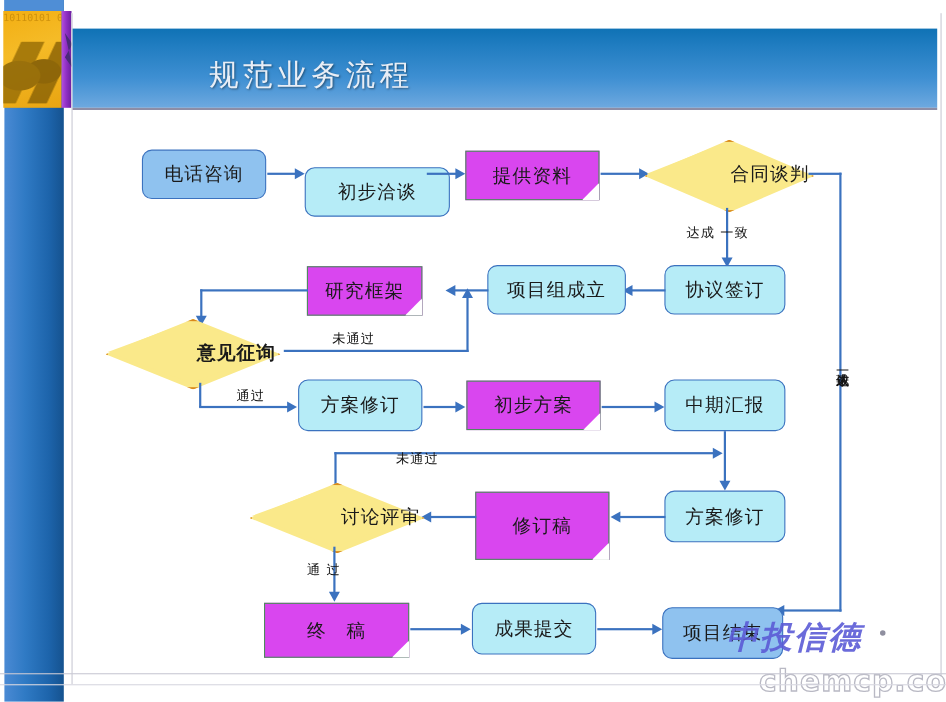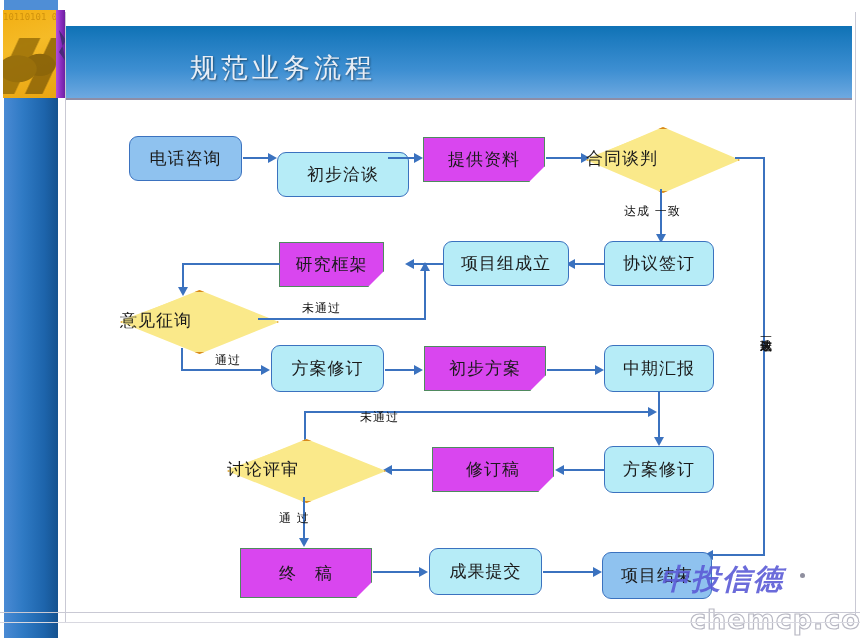--- a/index.html
+++ b/index.html
@@ -50,21 +50,21 @@
   .rbox{border-radius:9px;border:1.6px solid #3b72bf;}
   .rbox.cyan{background:#b6ecf7;}
   .rbox.blue{background:#8fc2ef;}
 
   .doc{border:1.6px solid #4f8a5e;background:#d946ef;}
   .doc .fold{position:absolute;right:-1px;bottom:-1px;width:15px;height:15px;
     background:#ffffff;border-left:1.6px solid #4f8a5e;border-top:1.6px solid #4f8a5e;
     transform:rotate(0deg);clip-path:polygon(100% 0,0 100%,100% 100%);
     border-right:none;border-bottom:none;}
 
-  .dia{position:absolute;display:flex;align-items:center;justify-content:flex-start;
+  .dia{position:absolute;display:flex;align-items:center;justify-content:flex-end;
     font-size:17px;color:#1a1a1a;letter-spacing:1px;}
   .dia .shape{position:absolute;left:0;top:0;width:100%;height:100%;
     background:#fae98a;border:2px solid #d98a1c;
     clip-path:polygon(50% 0,100% 50%,50% 100%,0 50%);}
   .dia .shape-in{position:absolute;left:2px;top:2px;right:2px;bottom:2px;
     background:#fae98a;clip-path:polygon(50% 0,100% 50%,50% 100%,0 50%);}
   .dia .txt{position:relative;z-index:3;}
 
   
   .ln{position:absolute;background:#3b72bf;}
@@ -161,21 +161,21 @@
 
   <div class="node doc" style="left:279px;top:242px;width:105px;height:45px;">
     <span>研究框架</span>
     <span class="fold"></span>
   </div>
 
   <div class="ln lnh" style="left:182px;top:263px;width:98px;"></div>
   <div class="ln lnv" style="left:182px;top:263px;height:28px;"></div>
   <div class="ah ah-d" style="left:178px;top:287px;"></div>
 
-  <div class="dia" style="left:120px;top:290px;width:155px;height:60px;">
+  <div class="dia" style="left:96px;top:290px;width:155px;height:60px;font-weight:bold;">
     <span class="shape"></span>
     <span class="shape-in"></span>
     <span class="txt">意见征询</span>
   </div>
 
   <div class="ln lnh" style="left:258px;top:318px;width:168px;"></div>
   <div class="ln lnv" style="left:424px;top:270px;height:50px;"></div>
   <div class="ah ah-u" style="left:420px;top:262px;"></div>
   <div class="elabel" style="left:302px;top:300px;">未通过</div>
 
@@ -211,21 +211,21 @@
   <div class="ah ah-r" style="left:648px;top:407px;"></div>
   <div class="elabel" style="left:360px;top:409px;">未通过</div>
 
   <div class="node rbox cyan" style="left:604px;top:446px;width:110px;height:47px;">
     <span>方案修订</span>
   </div>
 
   <div class="ln lnh" style="left:562px;top:469px;width:43px;"></div>
   <div class="ah ah-l" style="left:555px;top:465px;"></div>
 
-  <div class="node doc" style="left:432px;top:447px;width:122px;height:45px;">
+  <div class="node doc" style="left:432px;top:447px;width:122px;height:62px;">
     <span>修订稿</span>
     <span class="fold"></span>
   </div>
 
   <div class="ln lnh" style="left:390px;top:469px;width:43px;"></div>
   <div class="ah ah-l" style="left:383px;top:465px;"></div>
 
   <div class="dia" style="left:227px;top:439px;width:155px;height:60px;">
     <span class="shape"></span>
     <span class="shape-in"></span>

